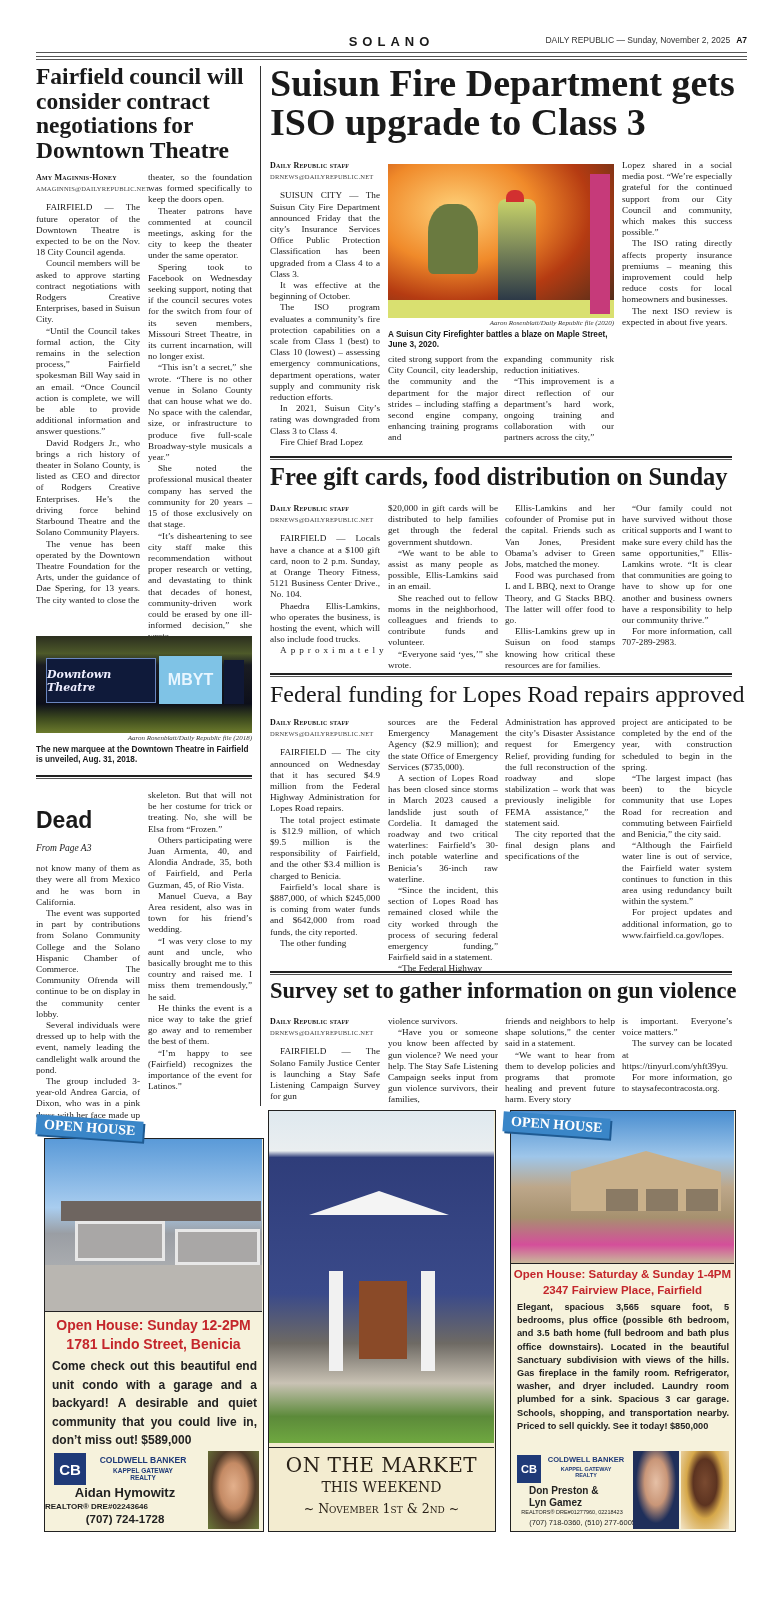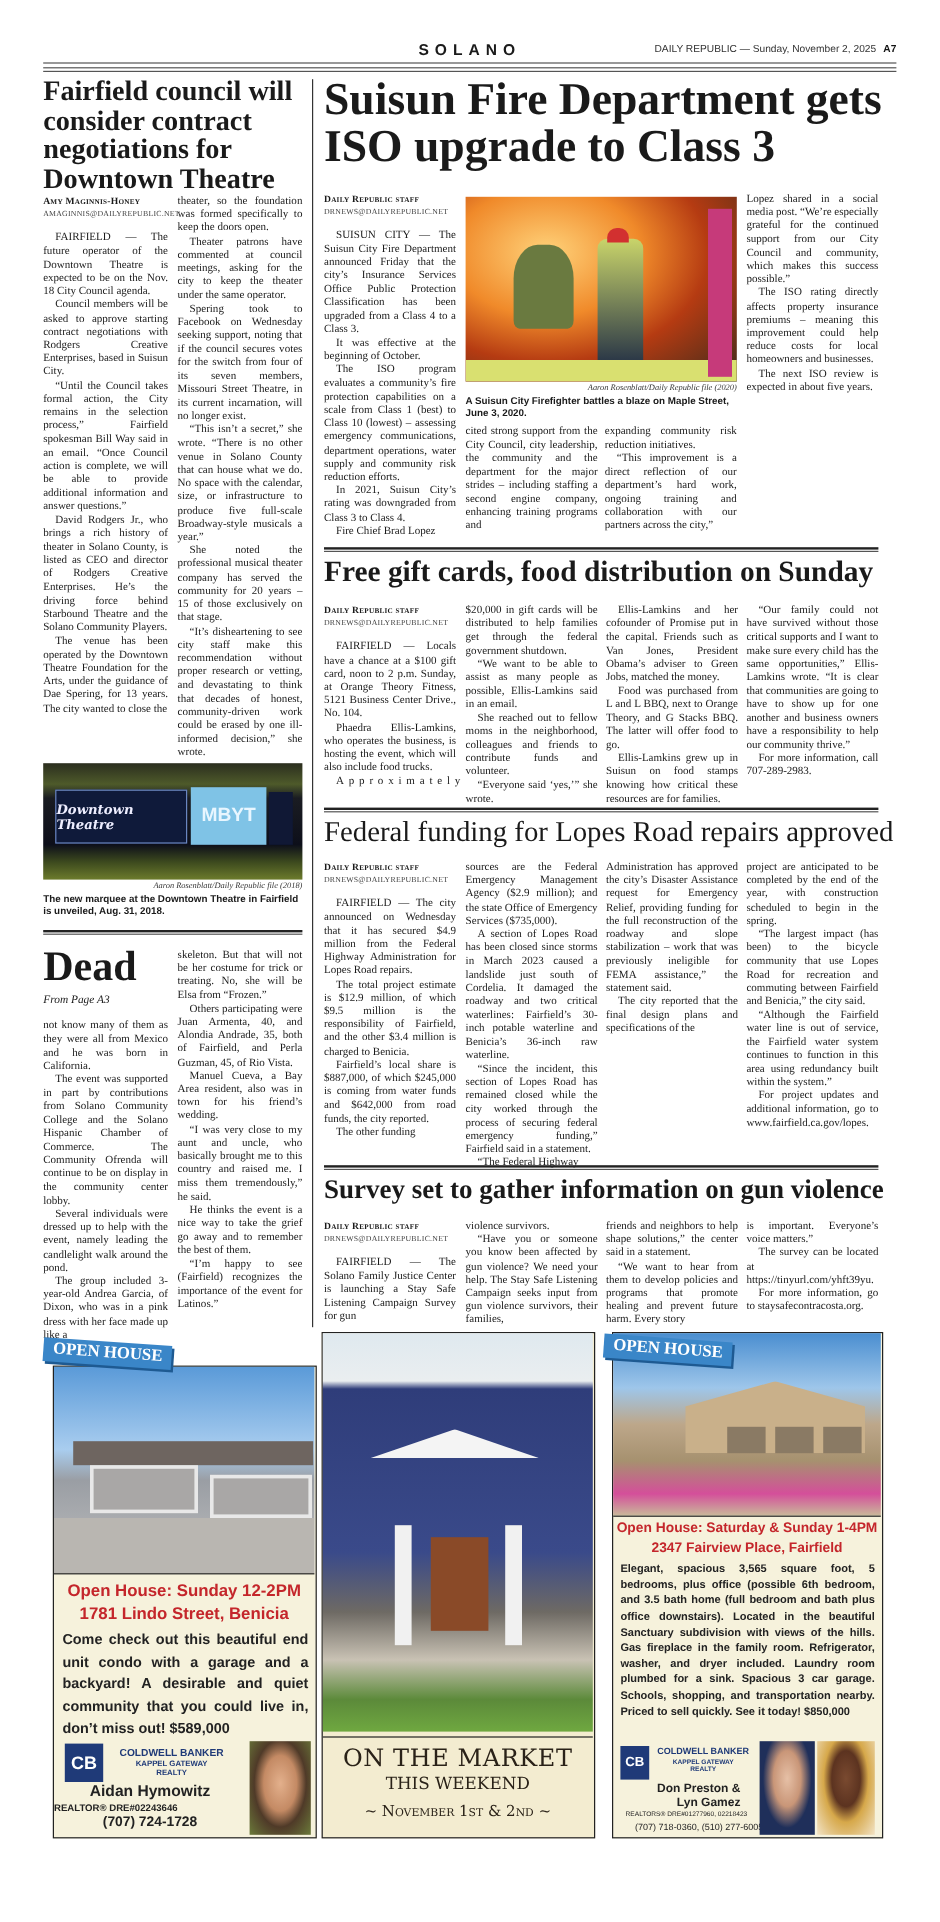--- a/index.html
+++ b/index.html
@@ -32,21 +32,21 @@
 <body>
 
 <div class="folio">
   <div class="section">SOLANO</div>
   <div class="dateline"><span>DAILY REPUBLIC — Sunday, November 2, 2025</span><b>A7</b></div>
 </div>
 <div class="rules"></div>
 
 <div class="abs" style="left:36px;top:64px;width:216px">
   <h1 class="hed" style="font-size:23.5px;line-height:24.5px">Fairfield council will consider contract negotiations for Downtown Theatre</h1>
-  <div style="display:flex;gap:8px;">
+  <div style="display:flex;gap:8px;margin-top:10px">
     <div class="txt" style="width:104px">
       <div class="byl">Amy Maginnis-Honey</div>
       <div class="mail">AMAGINNIS@DAILYREPUBLIC.NET</div>
       <p class="first">FAIRFIELD — The future operator of the Downtown Theatre is expected to be on the Nov. 18 City Council agenda.</p>
       <p>Council members will be asked to approve starting contract negotiations with Rodgers Creative Enterprises, based in Suisun City.</p>
       <p>“Until the Council takes formal action, the City remains in the selection process,” Fairfield spokesman Bill Way said in an email. “Once Council action is complete, we will be able to provide additional information and answer questions.”</p>
       <p>David Rodgers Jr., who brings a rich history of theater in Solano County, is listed as CEO and director of Rodgers Creative Enterprises. He’s the driving force behind Starbound Theatre and the Solano Community Players.</p>
       <p>The venue has been operated by the Downtown Theatre Foundation for the Arts, under the guidance of Dae Spering, for 13 years. The city wanted to close the</p>
     </div>
     <div class="txt" style="width:104px">
@@ -69,21 +69,21 @@
   </div>
   <div style="position:absolute;left:188px;top:24px;width:20px;height:44px;background:#101835"></div>
 </div>
 <div class="abs credit" style="left:36px;top:734px;width:216px">Aaron Rosenblatt/Daily Republic file (2018)</div>
 <div class="abs caption" style="left:36px;top:745px;width:216px">The new marquee at the Downtown Theatre in Fairfield is unveiled, Aug. 31, 2018.</div>
 
 <div class="hline2" style="left:36px;top:775px;width:216px"></div>
 
 <div class="abs" style="left:36px;top:790px;width:216px;display:flex;gap:8px">
   <div class="txt" style="width:104px">
-    <div style="font-family:Liberation Serif, serif;font-weight:bold;font-size:35px;line-height:28px;margin-top:2px">Dead</div>
+    <div style="font-family:Liberation Sans, sans-serif;font-weight:bold;font-size:23px;line-height:28px;margin-top:16px">Dead</div>
     <div style="font-style:italic;font-size:9.5px;margin:9px 0 9px">From Page A3</div>
     <p style="text-indent:0">not know many of them as they were all from Mexico and he was born in California.</p>
     <p>The event was supported in part by contributions from Solano Community College and the Solano Hispanic Chamber of Commerce. The Community Ofrenda will continue to be on display in the community center lobby.</p>
     <p>Several individuals were dressed up to help with the event, namely leading the candlelight walk around the pond.</p>
     <p>The group included 3-year-old Andrea Garcia, of Dixon, who was in a pink dress with her face made up like a</p>
   </div>
   <div class="txt" style="width:104px">
     <p style="text-indent:0">skeleton. But that will not be her costume for trick or treating. No, she will be Elsa from “Frozen.”</p>
     <p>Others participating were Juan Armenta, 40, and Alondia Andrade, 35, both of Fairfield, and Perla Guzman, 45, of Rio Vista.</p>
     <p>Manuel Cueva, a Bay Area resident, also was in town for his friend’s wedding.</p>
@@ -246,19 +246,19 @@
     <div style="position:absolute;left:135px;top:78px;width:32px;height:22px;background:#8a7a64"></div>
     <div style="position:absolute;left:175px;top:78px;width:32px;height:22px;background:#8a7a64"></div>
   </div>
   <div style="position:absolute;left:0;top:152px;width:223px;border-top:1.5px solid #222"></div>
   <div class="adred" style="position:absolute;left:0;top:157px;width:223px;font-size:11.5px">Open House: Saturday &amp; Sunday 1-4PM</div>
   <div class="adred" style="position:absolute;left:0;top:173px;width:223px;font-size:11.5px">2347 Fairview Place, Fairfield</div>
   <div class="adbody" style="position:absolute;left:6px;top:190px;width:212px;font-size:9.2px;line-height:13.2px">Elegant, spacious 3,565 square foot, 5 bedrooms, plus office (possible 6th bedroom, and 3.5 bath home (full bedroom and bath plus office downstairs). Located in the beautiful Sanctuary subdivision with views of the hills. Gas fireplace in the family room. Refrigerator, washer, and dryer included. Laundry room plumbed for a sink. Spacious 3 car garage. Schools, shopping, and transportation nearby. Priced to sell quickly. See it today! $850,000</div>
   <div class="cb" style="position:absolute;left:6px;top:344px;width:24px;height:28px;font-size:11px">CB</div>
   <div class="cbtext" style="position:absolute;left:30px;top:344px;width:90px;font-size:7.5px">COLDWELL BANKER</div>
   <div class="cbtext" style="position:absolute;left:44px;top:355px;width:62px;font-size:5.5px;line-height:6px">KAPPEL GATEWAY REALTY</div>
-  <div style="position:absolute;left:18px;top:374px;width:88px;text-align:right;font-family:'Liberation Sans',sans-serif;font-size:10px;line-height:12px;font-weight:bold;color:#222">Don Preston &amp; Lyn Gamez</div>
+  <div style="position:absolute;left:18px;top:374px;width:88px;text-align:left;font-family:'Liberation Sans',sans-serif;font-size:10px;line-height:12px;font-weight:bold;color:#222">Don Preston &amp; Lyn Gamez</div>
   <div style="position:absolute;left:0;top:398px;width:122px;text-align:center;font-family:'Liberation Sans',sans-serif;font-size:5.5px;color:#222">REALTORS® DRE#01277960, 02218423</div>
   <div style="position:absolute;left:0;top:407px;width:125px;text-align:right;font-family:Liberation Sans, sans-serif;font-size:7.5px;color:#222">(707) 718-0360, (510) 277-6005</div>
   <div style="position:absolute;left:122px;top:340px;width:46px;height:78px;background:radial-gradient(ellipse at 50% 40%,#e6c0a6 0%,#c99678 35%,#1f2f5a 62%,#1f2f5a 100%)"></div>
   <div style="position:absolute;left:170px;top:340px;width:48px;height:78px;background:radial-gradient(ellipse at 50% 40%,#7a4a30 0%,#5c3320 35%,#d6a84a 55%,#f2e3c6 100%)"></div>
 </div>
 <div class="banner" style="left:503px;top:1115px;font-size:14px">OPEN HOUSE</div>
 
 </body></html>

